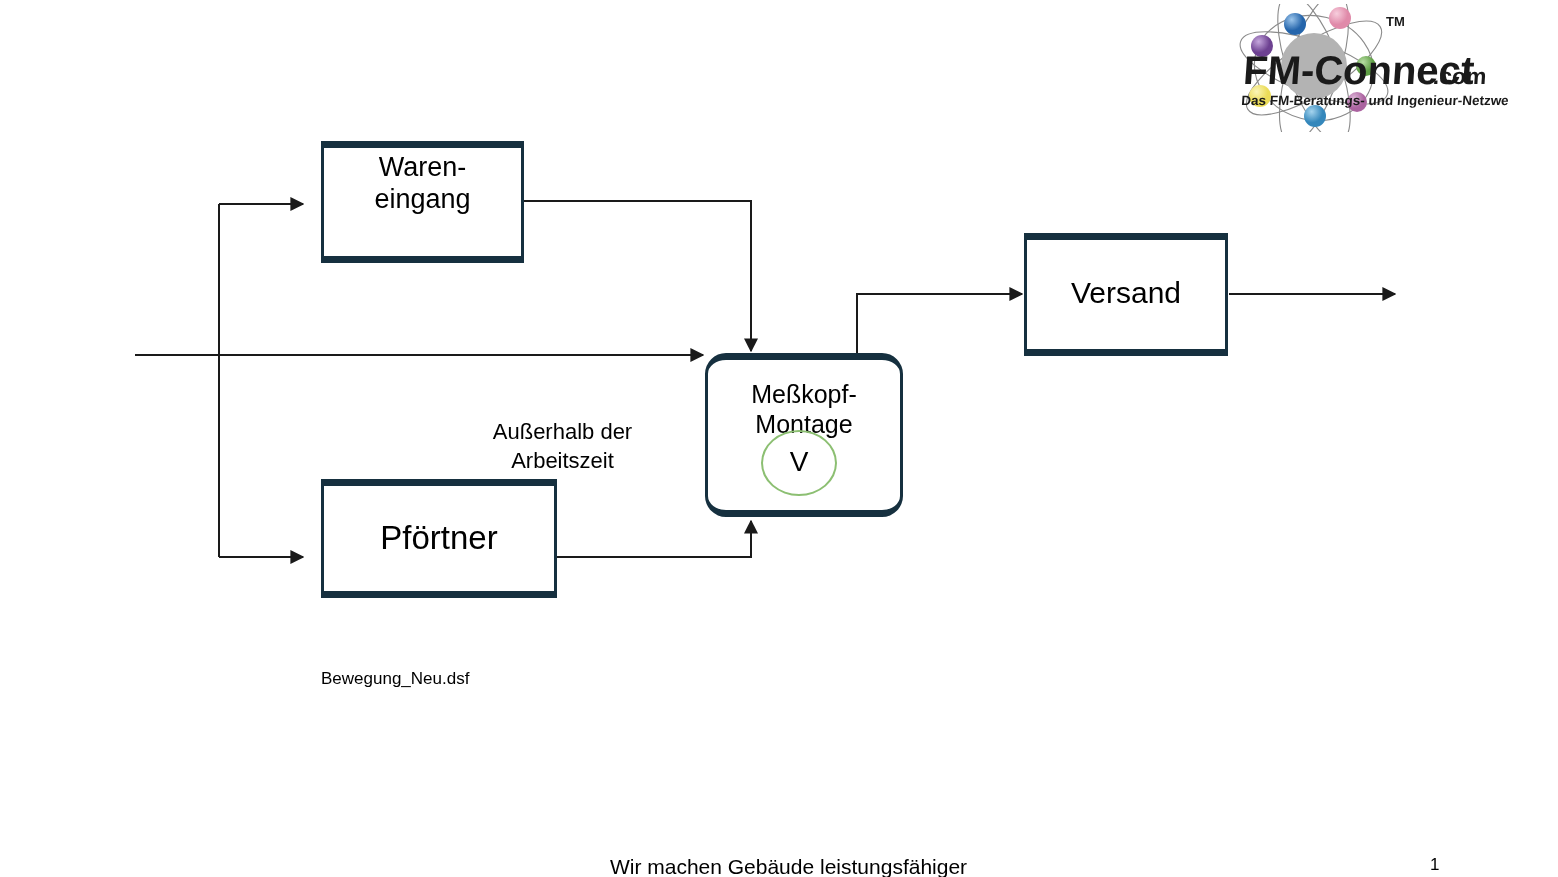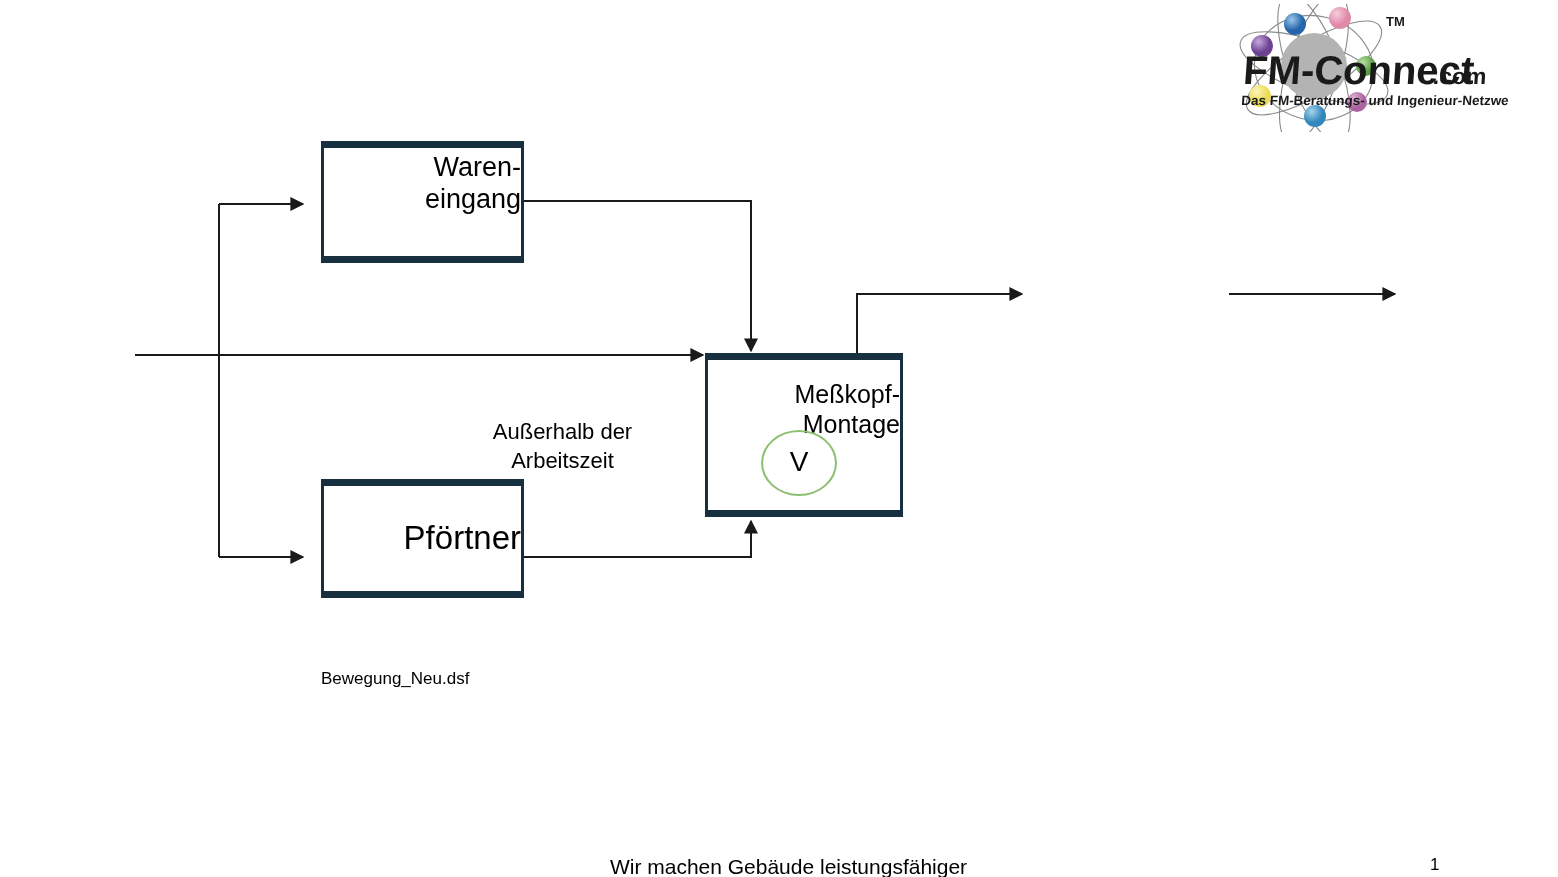--- a/index.html
+++ b/index.html
@@ -37,33 +37,33 @@
     background: #ffffff;
     border-left: 3px solid #16303f;
     border-right: 3px solid #16303f;
     border-top: 7px solid #16303f;
     border-bottom: 7px solid #16303f;
   }
   .pbox .ptext {
     position: absolute;
     left: 0;
     right: 0;
-    text-align: right;
+    text-align: center;
     line-height: 1.18;
     white-space: pre-line;
     color: #000000;
   }
 
   #box-wareneingang { left: 321px; top: 141px; width: 203px; height: 122px; }
   #box-wareneingang .ptext { top: 4px; font-size: 27px; }
 
-  #box-pfoertner { left: 321px; top: 479px; width: 203px; height: 119px; }
+  #box-pfoertner { left: 321px; top: 479px; width: 236px; height: 119px; }
   #box-pfoertner .ptext { top: 33px; font-size: 33px; }
 
-  #box-messkopf { left: 705px; top: 353px; width: 198px; height: 164px; }
+  #box-messkopf { left: 705px; top: 353px; width: 198px; height: 164px; border-radius: 21px; }
   #box-messkopf .ptext { top: 20px; font-size: 25px; }
 
   #box-versand { left: 1024px; top: 233px; width: 204px; height: 123px; }
   #box-versand .ptext { top: 35px; font-size: 30px; }
 
   
   #v-circle {
     position: absolute;
     left: 761px;
     top: 430px;
@@ -225,20 +225,23 @@
 
   <div class="pbox" id="box-pfoertner">
     <div class="ptext">Pförtner</div>
   </div>
 
   <div class="pbox" id="box-messkopf">
     <div class="ptext">Meßkopf-
 Montage</div>
   </div>
 
+  <div class="pbox" id="box-versand">
+    <div class="ptext">Versand</div>
+  </div>
 
   <div id="v-circle">
     <span>V</span>
   </div>
 
   <div class="freetext" id="label-ausserhalb">Außerhalb der
 Arbeitszeit</div>
 
   <div class="freetext" id="label-filename">Bewegung_Neu.dsf</div>
 

